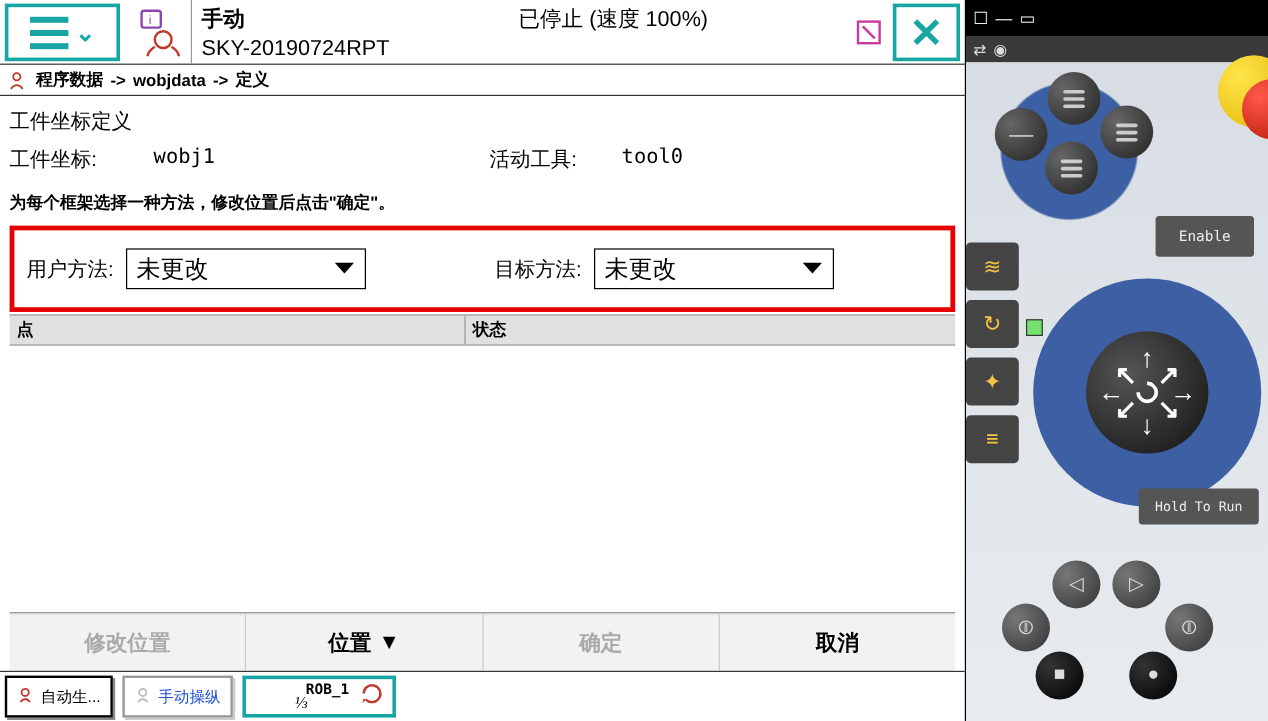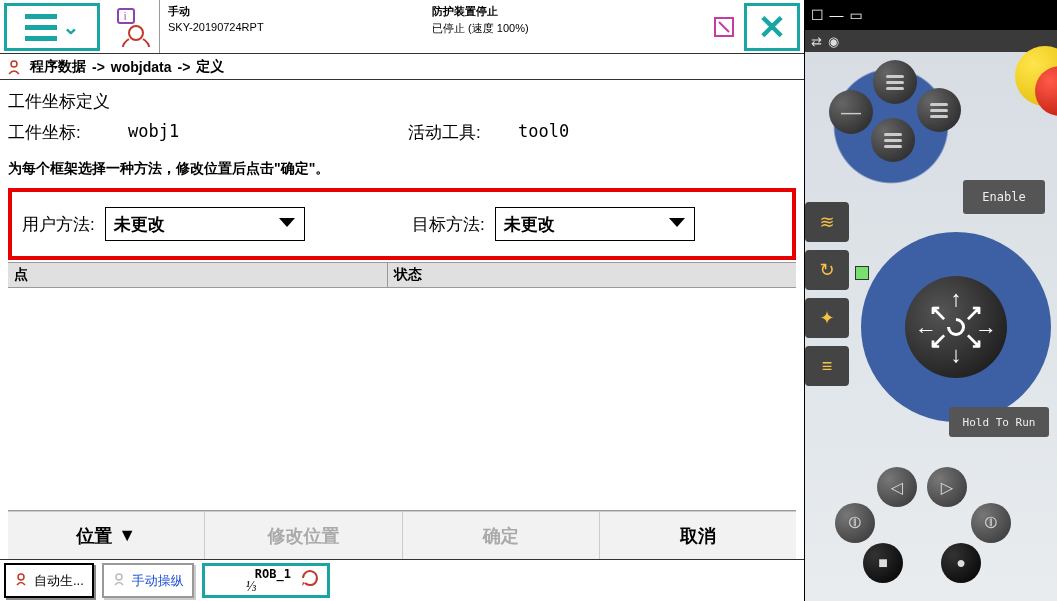--- a/index.html
+++ b/index.html
@@ -8,21 +8,21 @@
   .main-panel { width: 805px; height: 601px; border-right: 1px solid #000; display: flex; flex-direction: column; background: #fff; }
   
   
   .top-bar { display: flex; height: 54px; border-bottom: 1px solid #333; }
   .menu-btn { width: 96px; height: 48px; margin: 3px 4px; border: 3px solid #1aa5a5; background: #fff; display: flex; align-items: center; justify-content: center; gap: 6px; }
   .menu-lines { display: flex; flex-direction: column; gap: 6px; }
   .menu-lines span { width: 32px; height: 5px; background: #1aa5a5; }
   .menu-chev { font-size: 20px; color: #1aa5a5; font-weight: bold; }
   .help-icon-box { width: 56px; display: flex; align-items: center; justify-content: center; border-right: 1px solid #999; }
   .help-svg { width: 40px; height: 40px; }
-  .info-cols { flex: 1; display: flex; align-items: flex-start; padding: 4px 8px; font-size: 11px; }
+  .info-cols { flex: 1; display: flex; align-items: flex-start; padding: 4px 8px; font-size: 18px; }
   .info-col { flex: 1; display: flex; flex-direction: column; gap: 2px; }
   .info-lbl { font-weight: bold; }
   .info-val { color: #000; }
   .flag-box { width: 40px; display: flex; align-items: center; justify-content: center; }
   .flag-svg { width: 22px; height: 22px; }
   .close-btn { width: 56px; height: 48px; margin: 3px 4px 3px 0; border: 3px solid #1aa5a5; background: #fff; display: flex; align-items: center; justify-content: center; font-size: 34px; color: #1aa5a5; font-weight: bold; }
   
   
   .breadcrumb { height: 26px; border-bottom: 1px solid #333; display: flex; align-items: center; padding: 0 4px; font-size: 14px; font-weight: bold; gap: 6px; }
   .crumb-icon { width: 20px; height: 20px; display: flex; align-items: center; justify-content: center; color: #c0392b; }
@@ -33,21 +33,21 @@
   .coord-row { display: flex; font-size: 17px; margin-bottom: 16px; }
   .coord-l { width: 120px; }
   .coord-v { width: 280px; font-family: monospace; }
   .tool-l { width: 110px; }
   .tool-v { font-family: monospace; }
   .hint { font-size: 14px; font-weight: bold; margin-bottom: 10px; }
   
   .red-frame { border: 4px solid #e60000; height: 72px; display: flex; align-items: center; padding: 0 10px; gap: 20px; margin-bottom: 2px; }
   .method-group { display: flex; align-items: center; gap: 10px; flex: 1; }
   .method-label { font-size: 17px; }
-  .select-box { border: 1px solid #000; height: 34px; width: 200px; display: flex; align-items: center; padding: 0 8px; font-size: 17px; position: relative; background: #fff; font-weight: bold; }
+  .select-box { border: 1px solid #000; height: 34px; width: 200px; display: flex; align-items: center; padding: 0 8px; font-size: 20px; position: relative; background: #fff; }
   .select-arrow { margin-left: auto; }
   .select-arrow svg { width: 18px; height: 12px; }
   
   .table-head { display: flex; background: #e0e0e0; border-top: 1px solid #999; border-bottom: 1px solid #999; font-weight: bold; }
   .th-point { width: 380px; padding: 3px 6px; border-right: 1px solid #999; }
   .th-state { flex: 1; padding: 3px 6px; }
   .table-body { flex: 1; border-bottom: 1px solid #999; }
   
   .button-row { height: 48px; display: flex; background: #f2f2f2; border-top: 1px solid #ccc; }
   .row-btn { flex: 1; display: flex; align-items: center; justify-content: center; font-size: 18px; font-weight: bold; border-right: 1px solid #ccc; }
@@ -134,21 +134,20 @@
           <rect x="6" y="2" width="16" height="14" rx="2" fill="none" stroke="#8e44ad" stroke-width="2"></rect>
           <text x="12" y="13" font-size="10" fill="#8e44ad" font-family="sans-serif">i</text>
         </svg>
       </div>
       <div class="info-cols">
         <div class="info-col">
           <span class="info-lbl">手动</span>
           <span class="info-val">SKY-20190724RPT</span>
         </div>
         <div class="info-col">
-          <span class="info-lbl">防护装置停止</span>
           <span class="info-val">已停止 (速度 100%)</span>
         </div>
       </div>
       <div class="flag-box">
         <svg class="flag-svg" viewBox="0 0 22 22">
           <rect x="2" y="2" width="18" height="18" fill="none" stroke="#c73aa0" stroke-width="2"></rect>
           <path d="M6 6 L16 16" stroke="#c73aa0" stroke-width="2"></path>
         </svg>
       </div>
       <div class="close-btn">
@@ -201,25 +200,25 @@
         </div>
       </div>
 
       <div class="table-head">
         <div class="th-point">点</div>
         <div class="th-state">状态</div>
       </div>
       <div class="table-body"></div>
 
       <div class="button-row">
+        <div class="row-btn disabled">修改位置</div>
         <div class="row-btn">
             <span>位置</span>
             <span style="margin-left:6px">▼</span>
           </div>
-        <div class="row-btn disabled">修改位置</div>
         <div class="row-btn disabled">确定</div>
         <div class="row-btn">取消</div>
       </div>
     </div>
 
     <div class="status-bar">
       <div class="task-chip">
         <span class="chip-icon">
           <svg width="14" height="14" viewBox="0 0 14 14">
               <circle cx="7" cy="5" r="3" fill="none" stroke="#c0392b" stroke-width="1.5"></circle>

